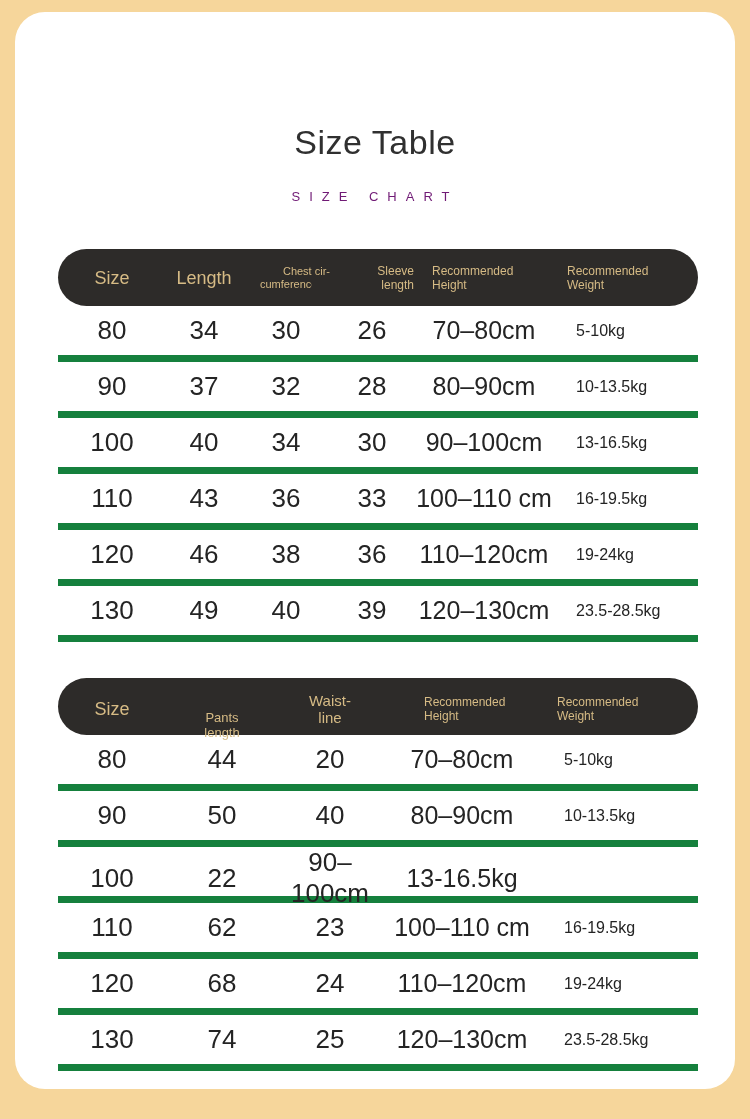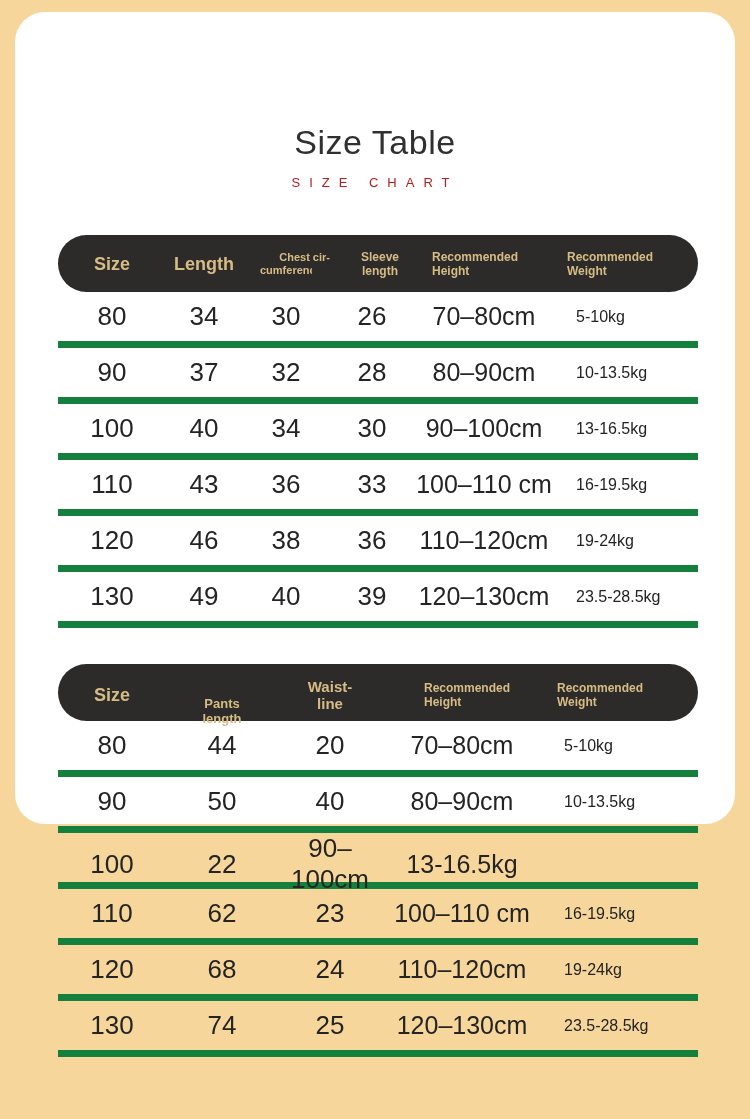--- a/index.html
+++ b/index.html
@@ -6,39 +6,39 @@
   body {
     width: 750px; height: 1119px;
     background: #F6D69B;
     font-family: "Liberation Sans", sans-serif;
     position: relative;
     overflow: hidden;
   }
   .card {
     position: absolute;
     left: 15px; top: 12px;
-    width: 720px; height: 812px;
+    width: 720px; height: 1077px;
     background: #FFFFFF;
     border-radius: 30px;
   }
   .title {
     margin: 108px 0 0 0;
     text-align: center;
     font-size: 34px;
     line-height: 44px;
     font-weight: 500;
     color: #303030;
     letter-spacing: 0.5px;
   }
   .subtitle {
-    margin-top: 10px;
+    margin-top: 24px;
     text-align: center;
     font-size: 13px;
     line-height: 18px;
-    color: #b91c1c;
+    color: #701a75;
     letter-spacing: 9px;
   }
   .table { width: 640px; margin-left: 43px; }
   .t1 { margin-top: 43px; }
   .t2 { margin-top: 36px; }
   .hdr {
     height: 57px;
     background: #2D2B29;
     border-radius: 29px;
     display: grid;
@@ -46,27 +46,27 @@
     color: #D6BB85;
   }
   .t1 .hdr, .t1 .row { grid-template-columns: 108px 76px 88px 84px 140px 144px; }
   .t2 .hdr, .t2 .row { grid-template-columns: 108px 112px 104px 160px 156px; }
   .row {
     display: grid;
     height: 49px;
     align-items: center;
     border-bottom: 7px solid #15803d;
   }
-  .th { font-size: 12px; line-height: 14px; text-align: center; font-weight: 700; }
+  .th { font-size: 12px; line-height: 14px; text-align: center; font-weight: 400; }
   .l { display: block; }
   .t1 .th:nth-child(1) { font-size: 18px; }
   .t1 .th:nth-child(2) { font-size: 18px; }
   .t1 .th:nth-child(3) { font-size: 11px; line-height: 13px; text-align: right; padding-left: 18px; }
   .t1 .th:nth-child(3) .clip { max-width: 52px; overflow: hidden; white-space: nowrap; }
-  .t1 .th:nth-child(4) { text-align: center; padding-left: 16px; }
+  .t1 .th:nth-child(4) { text-align: right; padding-left: 16px; }
   .t1 .th:nth-child(5) { text-align: left; padding-left: 18px; }
   .t1 .th:nth-child(6) { text-align: left; padding-left: 13px; }
   .t2 .th:nth-child(1) { font-size: 18px; }
   .t2 .th:nth-child(2) { font-size: 13px; line-height: 15px; margin-top: 32px; }
   .t2 .th:nth-child(3) { font-size: 15px; line-height: 17px; text-align: center; }
   .t2 .th:nth-child(4) { text-align: left; padding-left: 42px; }
   .t2 .th:nth-child(5) { text-align: left; padding-left: 15px; }
   .cell { font-size: 26px; color: #242424; text-align: center; }
   .t1 .cell:nth-child(5) { font-size: 25px; }
   .t1 .cell:nth-child(6) { font-size: 16px; text-align: left; padding-left: 22px; }

